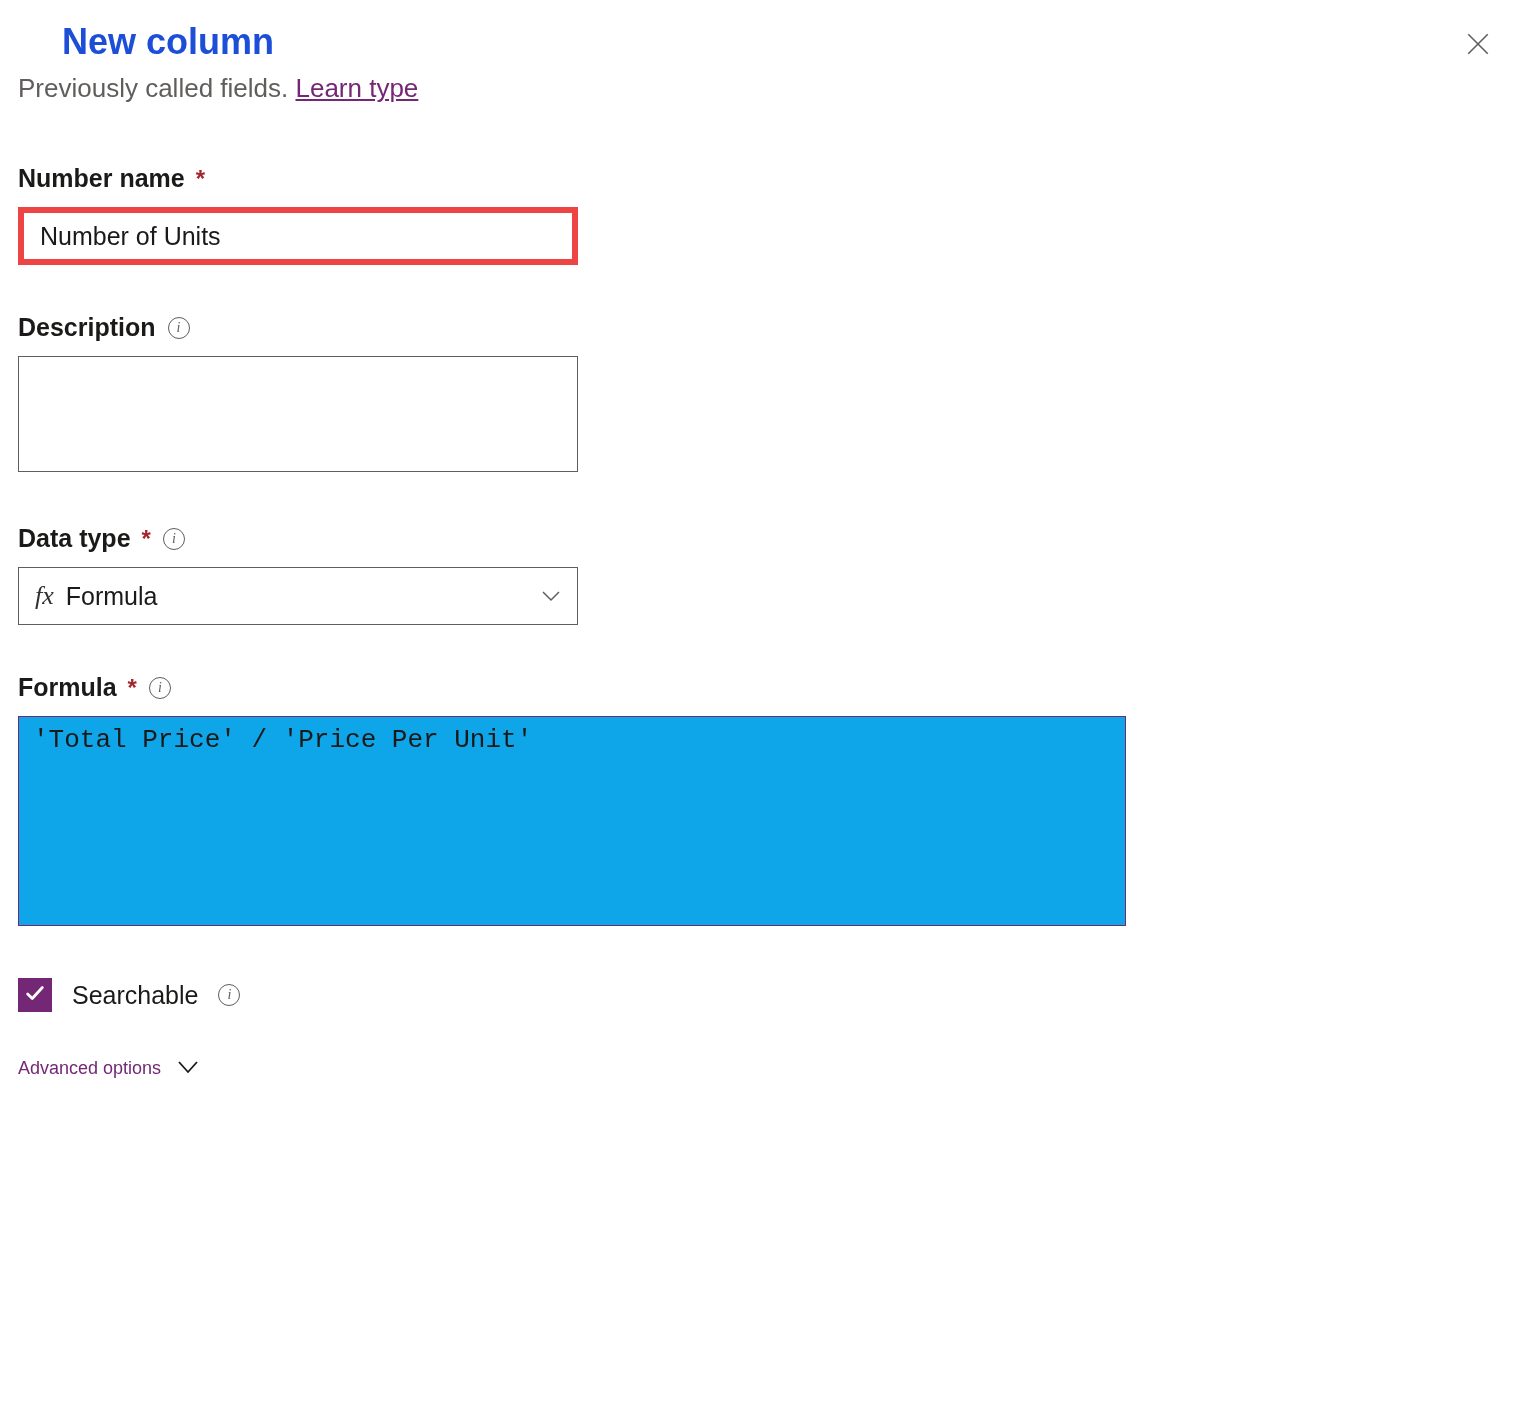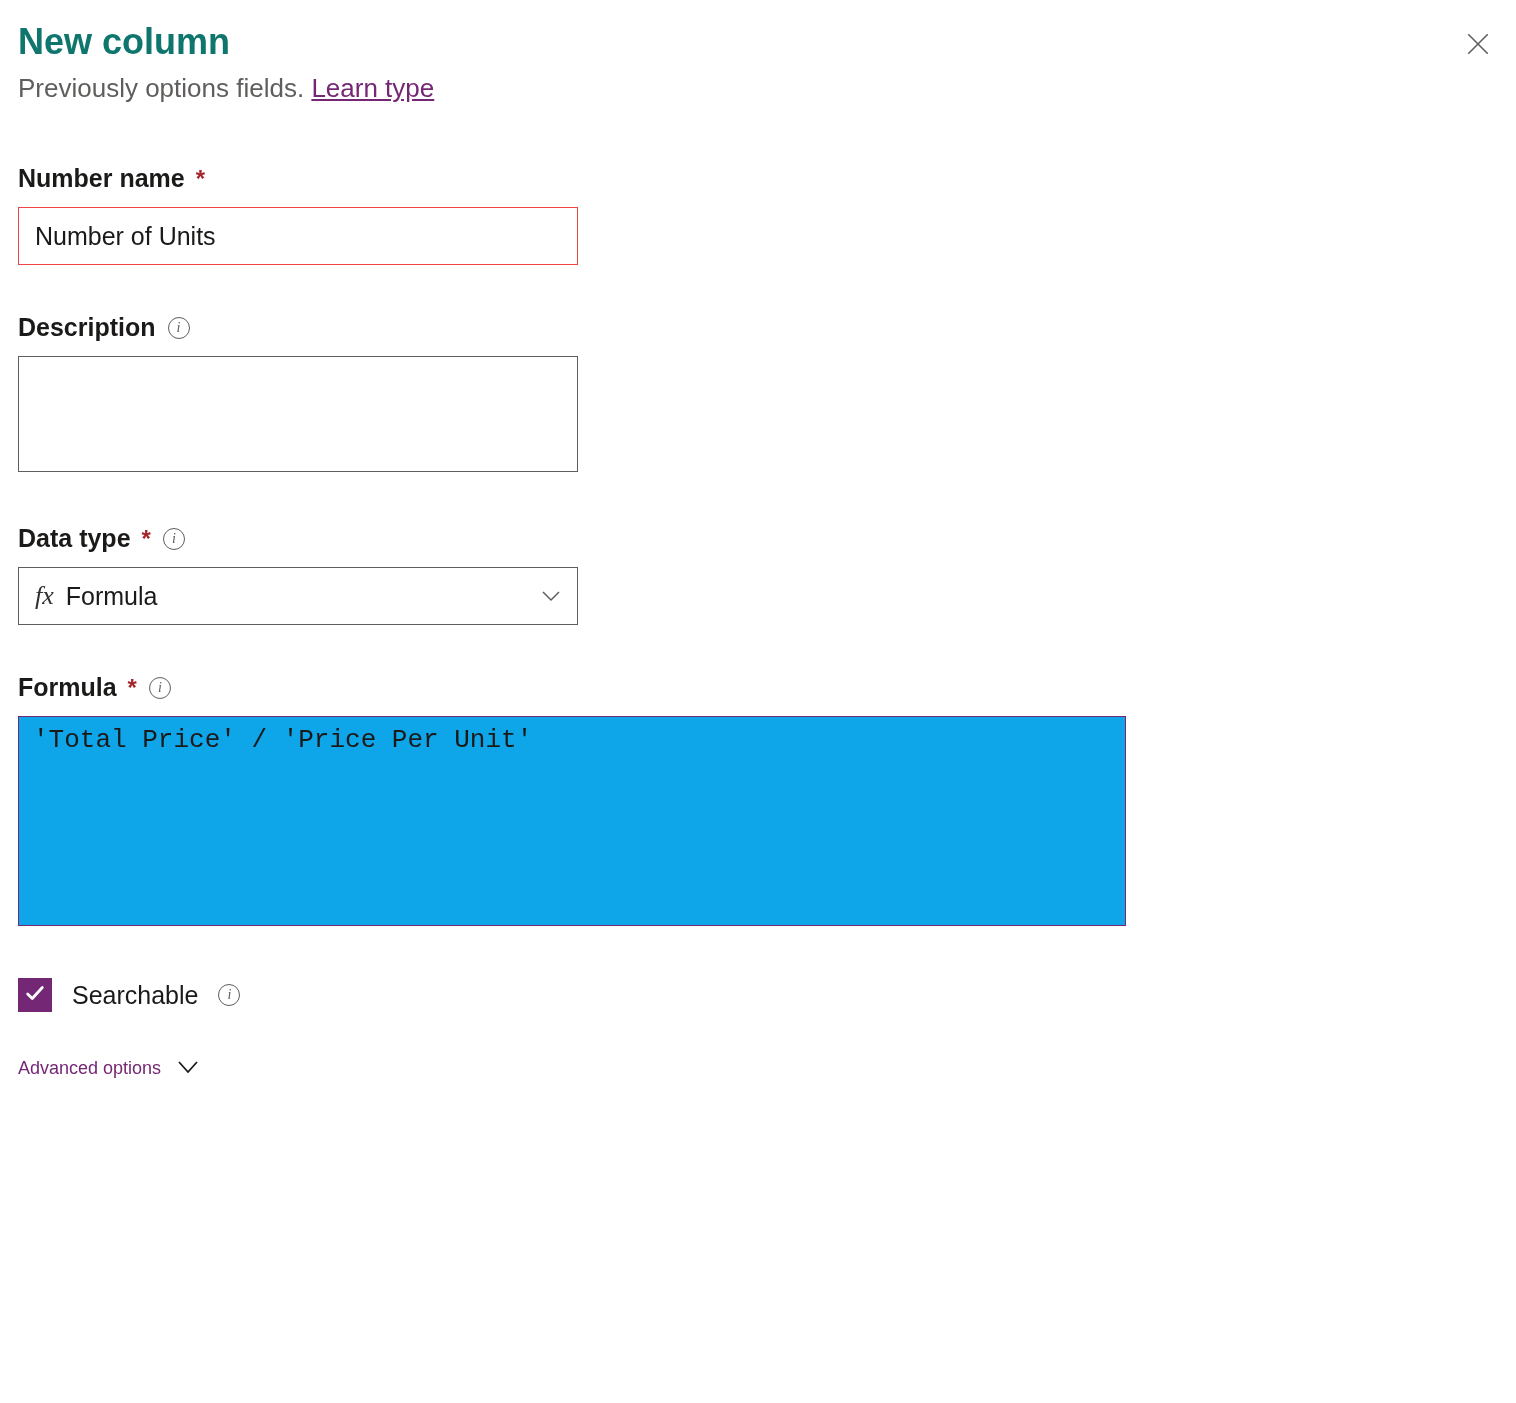--- a/index.html
+++ b/index.html
@@ -15,22 +15,23 @@
       color: #1b1a19;
     }
     .header {
       display: flex;
       justify-content: space-between;
       align-items: flex-start;
     }
     .title {
       font-size: 36px;
       font-weight: 600;
-      color: #0f766e;
+      color: #1d4ed8;
       line-height: 1.2;
+      margin-left: 44px;
     }
     .subtitle {
       font-size: 26px;
       color: #605e5c;
       margin-top: 10px;
       font-weight: 400;
     }
     .learn-more-link {
       color: #742774;
       text-decoration: underline;
@@ -82,21 +83,21 @@
       justify-content: center;
       color: #605e5c;
       font-size: 14px;
       font-style: italic;
       font-family: Georgia, serif;
       cursor: default;
     }
     .text-input {
       width: 560px;
       height: 58px;
-      border: 1px solid #ef4444;
+      border: 6px solid #ef4444;
       font-size: 25px;
       padding: 0 16px;
       font-family: inherit;
       color: #1b1a19;
       background: #fff;
     }
     .textarea {
       width: 560px;
       height: 116px;
       border: 1px solid #605e5c;
@@ -193,21 +194,21 @@
       height: 14px;
     }
   </style>
 </head>
 <body>
 
 <div class="header">
   <div>
     <h1 class="title">New column</h1>
     <p class="subtitle">
-      <span>Previously options fields. </span><a class="learn-more-link">Learn type</a>
+      <span>Previously called fields. </span><a class="learn-more-link">Learn type</a>
     </p>
   </div>
   <div class="close-btn">
     <span>
       <svg viewBox="0 0 24 24" fill="none" stroke="currentColor" stroke-width="1.5">
         <line x1="3" y1="3" x2="21" y2="21"></line>
         <line x1="21" y1="3" x2="3" y2="21"></line>
       </svg>
     </span>
   </div>

